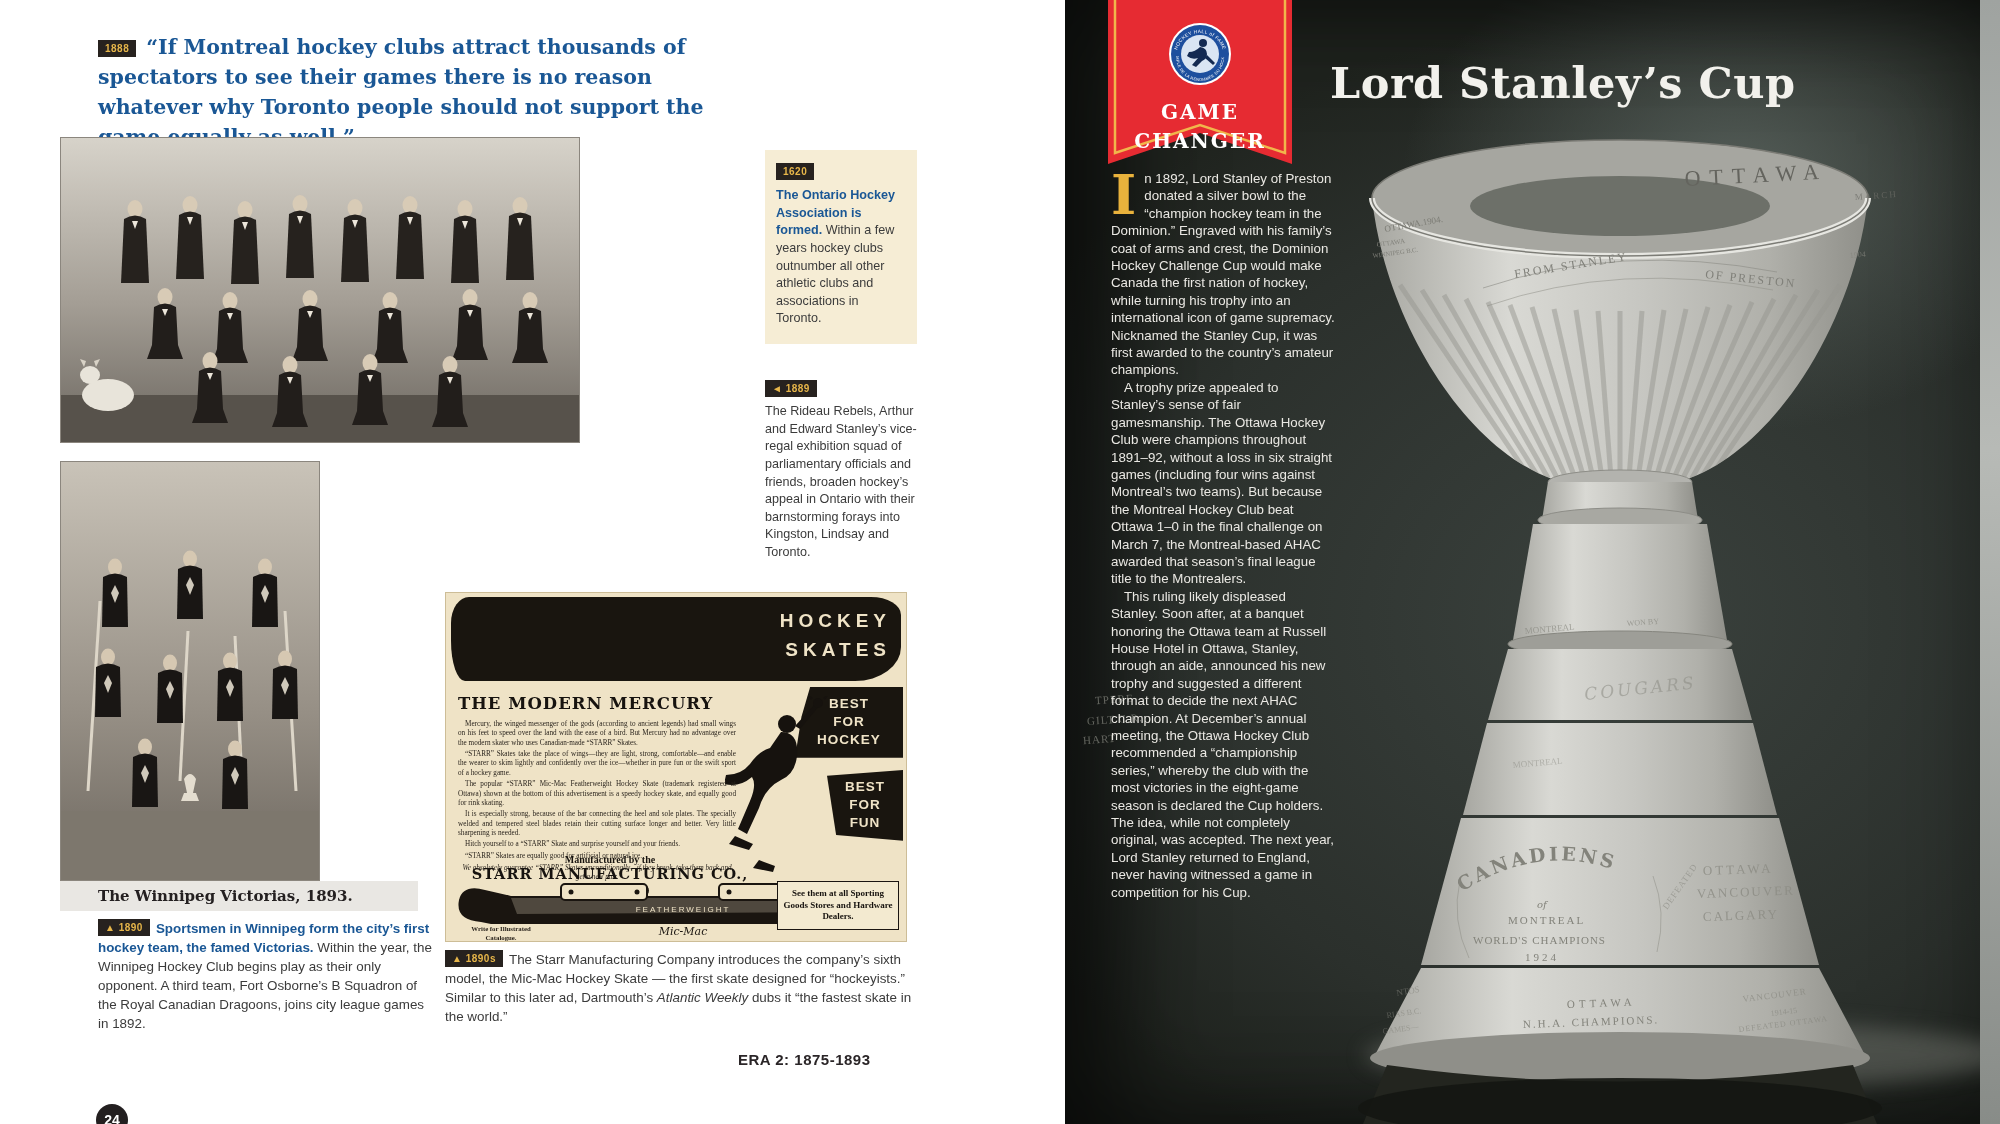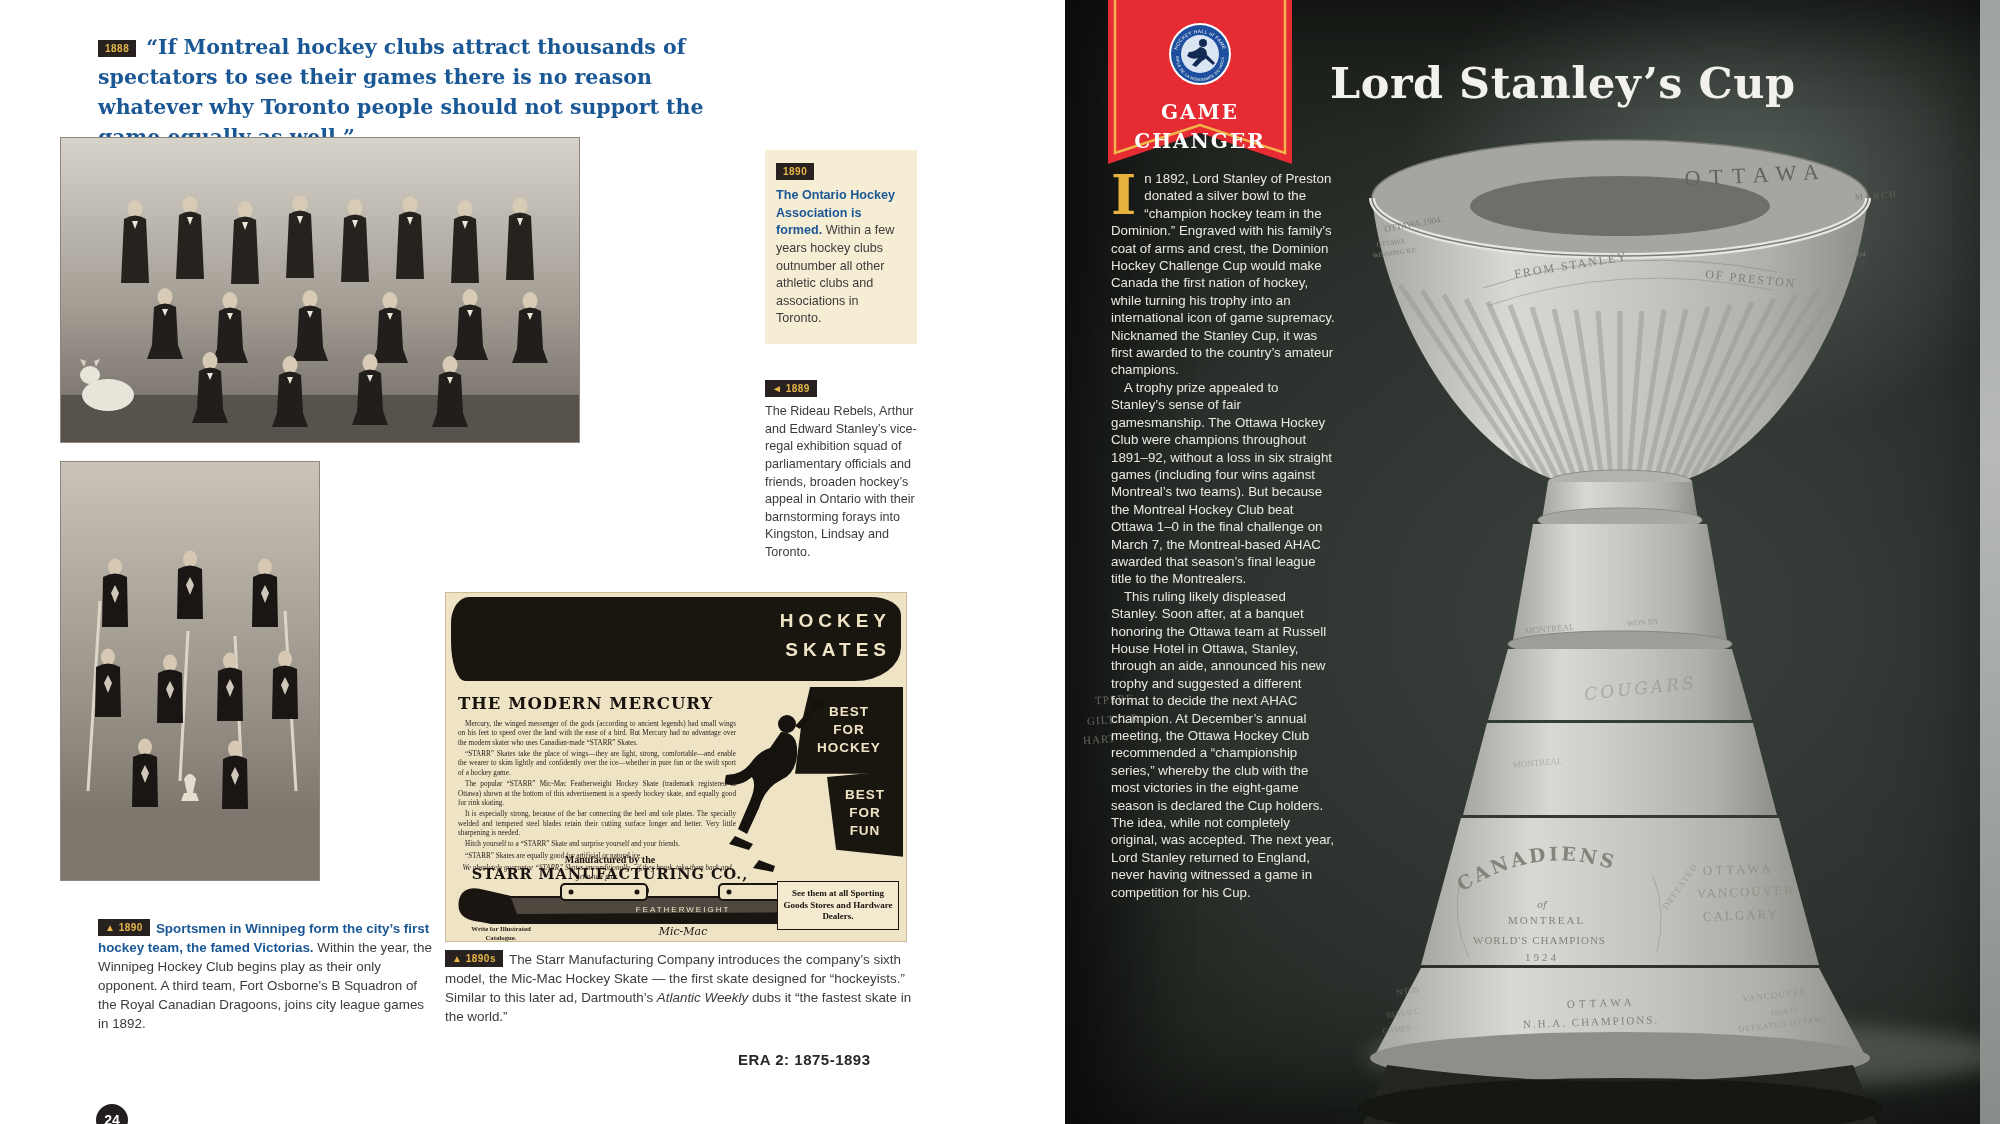--- a/index.html
+++ b/index.html
@@ -36,21 +36,21 @@
   
   .starr{left:445px;top:592px;width:462px;height:350px;background:#efe3c6;
          box-shadow:0 0 0 1px #cdbd97 inset;overflow:hidden;}
   .starr-banner{position:absolute;left:6px;top:5px;width:450px;height:84px;background:#19150f;
                 border-radius:18px 30px 46px 14px / 26px 18px 34px 40px;}
   .starr-word{position:absolute;left:16px;top:8px;font-family:"DejaVu Serif",serif;font-weight:bold;
               font-size:47px;color:#efe3c6;letter-spacing:3px;}
   .starr-right{position:absolute;right:10px;top:10px;text-align:right;color:#efe3c6;
                font-weight:bold;font-size:19px;letter-spacing:5px;line-height:1.5;}
   .best{position:absolute;background:#19150f;color:#efe3c6;font-weight:bold;font-size:13.5px;
-        line-height:1.35;text-align:center;letter-spacing:1px;padding:16px 6px;}
+        line-height:1.35;text-align:center;letter-spacing:1px;padding:8px 6px;}
   .best-hockey{right:4px;top:95px;width:96px;clip-path:polygon(14% 0,100% 0,100% 100%,0 100%,6% 42%);}
   .best-fun{right:4px;top:178px;width:64px;clip-path:polygon(0 8%,100% 0,100% 100%,12% 92%);}
   .ad-headline{position:absolute;left:13px;top:102px;font-family:"DejaVu Serif",serif;
                font-weight:bold;font-size:16.5px;letter-spacing:1px;color:#17130f;}
   .ad-copy{position:absolute;left:13px;top:128px;width:278px;font-size:7.2px;line-height:1.3;
            color:#2a241d;text-align:justify;font-family:"Liberation Serif",serif;}
   .ad-copy p{margin:0 0 2px;text-indent:7px;}
   .ad-guarantee{font-style:italic;text-align:center;text-indent:0!important;margin-top:3px!important;}
   .ad-mfg{position:absolute;left:0px;top:262px;width:330px;text-align:center;color:#17130f;
           font-family:"Liberation Serif",serif;}
@@ -148,21 +148,21 @@
       <g>
         <ellipse cx="48" cy="258" rx="26" ry="16" fill="#e8e4da"></ellipse>
         <ellipse cx="30" cy="238" rx="10" ry="9" fill="#e8e4da"></ellipse>
         <path d="M24 230 l-4 -8 6 2 z M36 230 l4 -8 -6 2 z" fill="#d8d2c6"></path>
       </g>
       <rect width="520" height="306" fill="none" stroke="#8b867e" stroke-width="2"></rect>
     </svg>
   </div>
 
   <div class="abs beige-box">
-    <span class="badge">1890</span><br>
+    <span class="badge">1620</span><br>
     <span class="lead-blue">The Ontario Hockey Association is formed.</span><span> Within a few years hockey clubs outnumber all other athletic clubs and associations in Toronto.</span>
   </div>
 
   <div class="abs entry1889">
     <span class="badge">◄ 1889</span><br>
     <span>The Rideau Rebels, Arthur and Edward Stanley’s vice-regal exhibition squad of parliamentary officials and friends, broaden hockey’s appeal in Ontario with their barnstorming forays into Kingston, Lindsay and Toronto.</span>
   </div>
 
   <div class="abs photo" style="left:60px;top:461px;width:260px;height:420px;">
     <svg width="260" height="420" viewBox="0 0 260 420">
@@ -197,20 +197,21 @@
         <use href="#player" x="85" y="330"></use>
           <use href="#player" x="175" y="332"></use>
       </g>
       <g>
         <path d="M124 318 q6 -10 12 0 l-3 14 h-6 z M121 340 h18 l-3 -8 h-12 z" fill="#e4ddcf"></path>
       </g>
       <rect width="260" height="420" fill="none" stroke="#8b867e" stroke-width="2"></rect>
     </svg>
   </div>
 
+  <div class="abs caption-bar">The Winnipeg Victorias, 1893.</div>
   <div class="abs entry1890">
     <span class="badge">▲ 1890</span><span class="lead-blue">Sportsmen in Winnipeg form the city’s first hockey team, the famed Victorias.</span><span> Within the year, the Winnipeg Hockey Club begins play as their only opponent. A third team, Fort Osborne’s B Squadron of the Royal Canadian Dragoons, joins city league games in 1892.</span>
   </div>
 
   <div class="abs starr">
     <div class="starr-banner">
       <div class="starr-right">
         <div>HOCKEY</div>
         <div>SKATES</div>
       </div>

